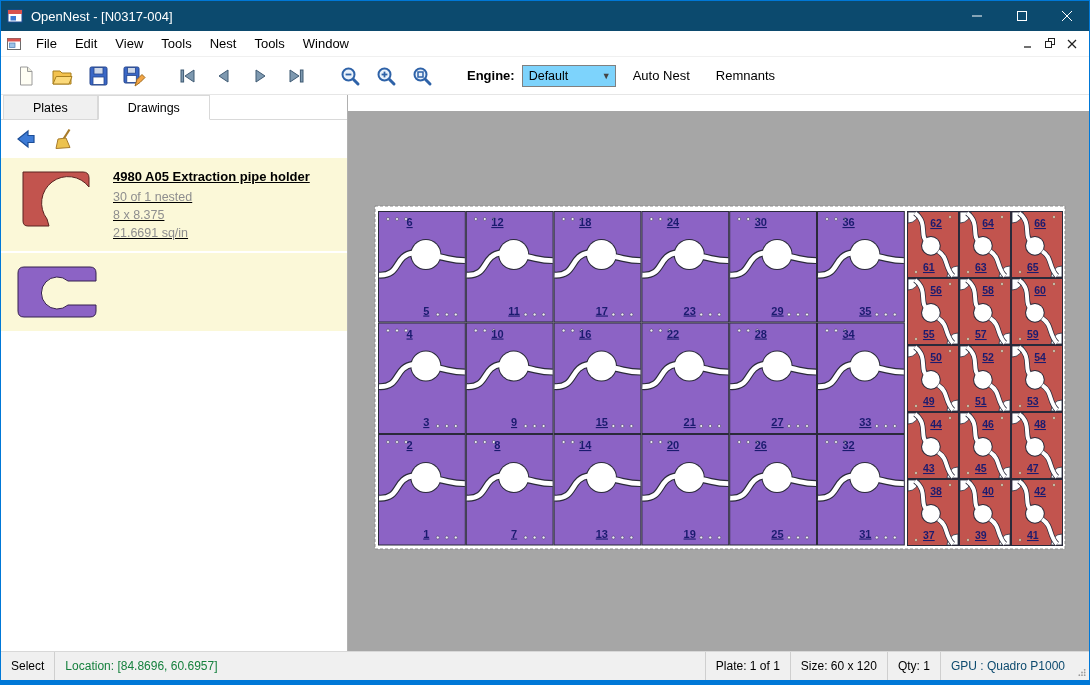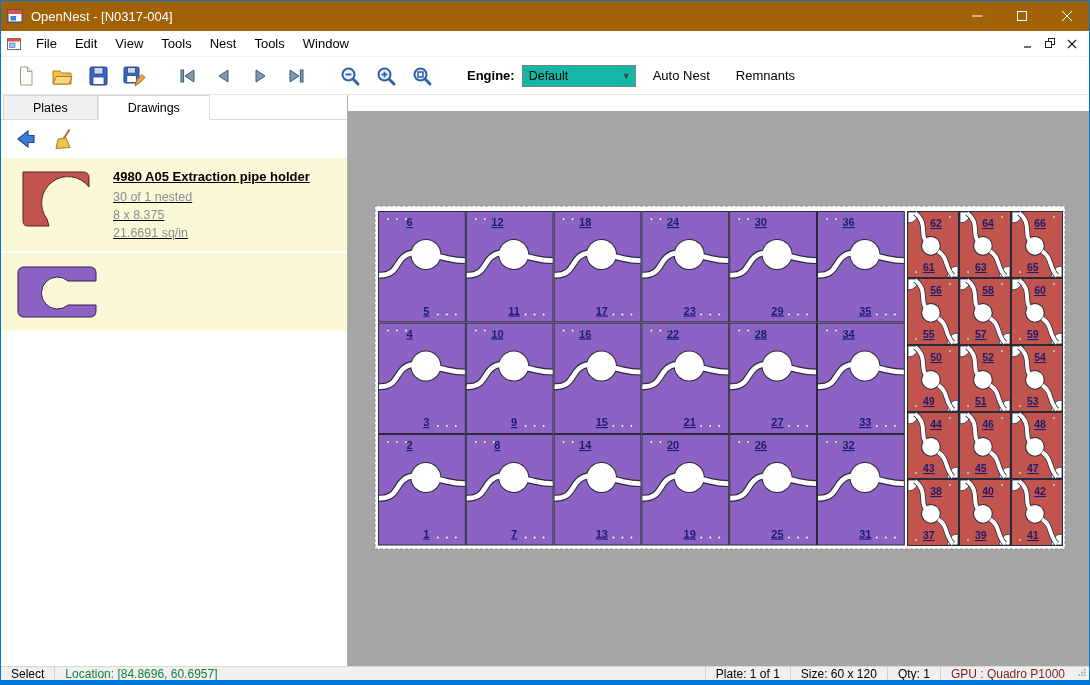--- a/index.html
+++ b/index.html
@@ -1,38 +1,38 @@
 <!DOCTYPE html>
 <html><head>
 <meta charset="utf-8">
 <style>
   * { margin:0; padding:0; box-sizing:border-box; }
   html,body { width:1090px; height:685px; overflow:hidden; }
   body { font-family:"Liberation Sans", sans-serif; font-size:13px; color:#000; background:#fff; }
   .window { position:absolute; inset:0; border:1px solid #0078d7; display:flex; flex-direction:column; background:#fff; }
 
   
-  .titlebar { height:30px; background:#a16207; color:#fff; display:flex; align-items:center; flex:0 0 auto; }
+  .titlebar { height:30px; background:#0c4a6e; color:#fff; display:flex; align-items:center; flex:0 0 auto; }
   .titlebar .appicon { width:28px; display:flex; justify-content:center; }
   .titlebar .title { flex:1; font-size:13px; padding-left:2px; }
   .winbtn { width:45px; height:30px; display:flex; align-items:center; justify-content:center; }
 
   
   .menubar { height:26px; background:#fff; display:flex; align-items:center; border-bottom:1px solid #f0f0f0; flex:0 0 auto; }
   .menubar .mdiicon { width:26px; display:flex; justify-content:center; }
   .menu-item { padding:7px 9px; cursor:default; }
   .mdi-ctrls { margin-left:auto; display:flex; padding-right:6px; }
   .mdi-btn { width:22px; height:20px; display:flex; align-items:center; justify-content:center; }
 
   
   .toolbar { height:38px; background:#fff; display:flex; align-items:center; border-bottom:1px solid #e6e6e6; flex:0 0 auto; padding-left:10px; }
   .tbtn { width:30px; height:30px; display:flex; align-items:center; justify-content:center; margin-right:6px; border-radius:2px; }
   .tgap { width:18px; }
   .engine-label { font-weight:bold; margin:0 7px 0 6px; }
-  .combo { width:114px; height:22px; border:1px solid #808080; background:#14b8a6; display:flex; align-items:center; }
+  .combo { width:94px; height:22px; border:1px solid #808080; background:#7dd3fc; display:flex; align-items:center; }
   .combo .val { flex:1; padding-left:6px; font-size:12.5px; }
   .combo .arrow { width:17px; text-align:center; color:#444; font-size:9px; }
   .flat-btn { padding:6px 9px; margin-left:8px; }
 
   
   .content { flex:1; display:flex; min-height:0; }
   .leftpanel { width:347px; flex:0 0 347px; display:flex; flex-direction:column; background:#22c55e; border-right:1px solid #b0b0b0; }
   .tabstrip { height:25px; display:flex; align-items:flex-end; background:#fff; border-bottom:1px solid #d9d9d9; padding-left:2px; }
   .tab { height:24px; padding:0 29px; display:flex; align-items:center; background:#f0f0f0; border:1px solid #d9d9d9; border-bottom:none; font-size:12.5px; }
   .tab.active { background:#fff; height:25px; margin-bottom:-1px; border-bottom:1px solid #fff; }
@@ -45,25 +45,25 @@
   .item-title { font-weight:bold; font-size:13px; margin:2px 0 4px 0; }
   .item-sub { color:#8e8e8e; font-size:12.5px; line-height:18px; }
 
   
   .canvas-wrap { flex:1; min-width:0; display:flex; flex-direction:column; background:#fff; }
   .canvas-top { height:16px; background:#fff; flex:0 0 auto; }
   .canvas { flex:1; background:#a6a6a6; position:relative; overflow:hidden; }
   .canvas svg { position:absolute; left:0; top:0; }
 
   
-  .statusbar { height:14px; background:#f0f0f0; border-top:1px solid #d8d8d8; display:flex; align-items:stretch; font-size:12px; flex:0 0 auto;text-align:right; }
+  .statusbar { height:29px; background:#f0f0f0; border-top:1px solid #d8d8d8; display:flex; align-items:stretch; font-size:12px; flex:0 0 auto;text-align:right; }
   .scell { display:flex; align-items:center; padding:0 10px; }
   .scell.bordered { border-left:1px solid #cfcfcf; }
   .scell.gray { color:#15803d; }
-  .scell.green { color:#7f1d1d; }
+  .scell.green { color:#0c4a6e; }
   .sspacer { flex:1; }
   .grip { width:14px; display:flex; align-items:flex-end; justify-content:flex-end; padding:3px; }
   .bluestrip { height:4px; background:#0078d7; flex:0 0 auto; }
 </style>
 </head>
 <body>
 
 <div class="window">
 
   <div class="titlebar">

